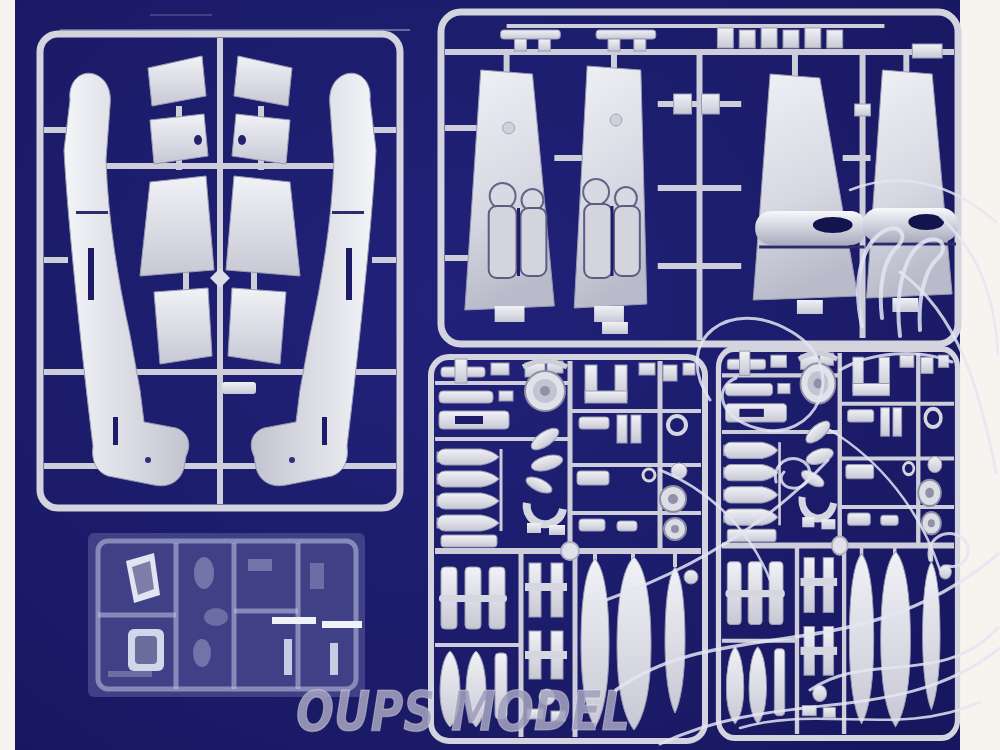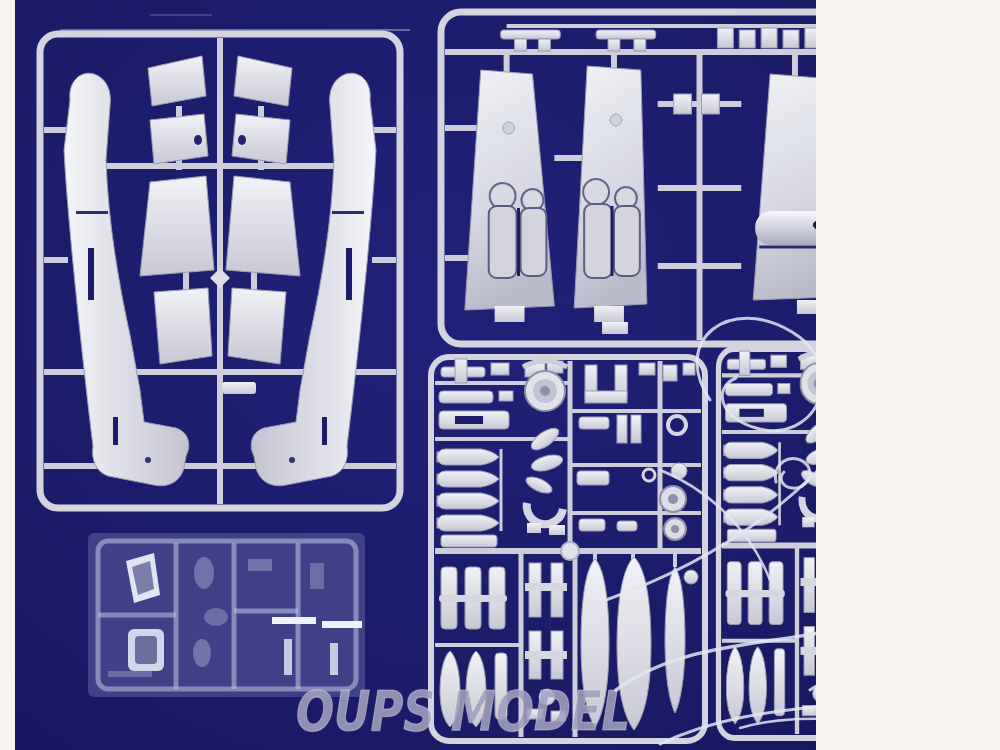--- a/index.html
+++ b/index.html
@@ -1,16 +1,16 @@
 <!DOCTYPE html>
 <html><head>
 <meta charset="utf-8">
 <style>
   html,body{margin:0;padding:0;background:#f7f4ef;}
-  .page{position:relative;width:816px;height:750px;overflow:hidden;
+  .page{position:relative;width:1000px;height:750px;overflow:hidden;
         font-family:"DejaVu Sans","Liberation Sans",sans-serif;}
   .photo{position:absolute;left:15px;top:0;width:945px;height:750px;
          background:radial-gradient(ellipse at 45% 40%, #21217a 0%, #1c1c6b 55%, #16165e 100%);}
   .abs{position:absolute;}
   svg{display:block;}
   .faintline{position:absolute;background:rgba(195,198,218,0.45);}
 </style>
 </head>
 <body>
 

